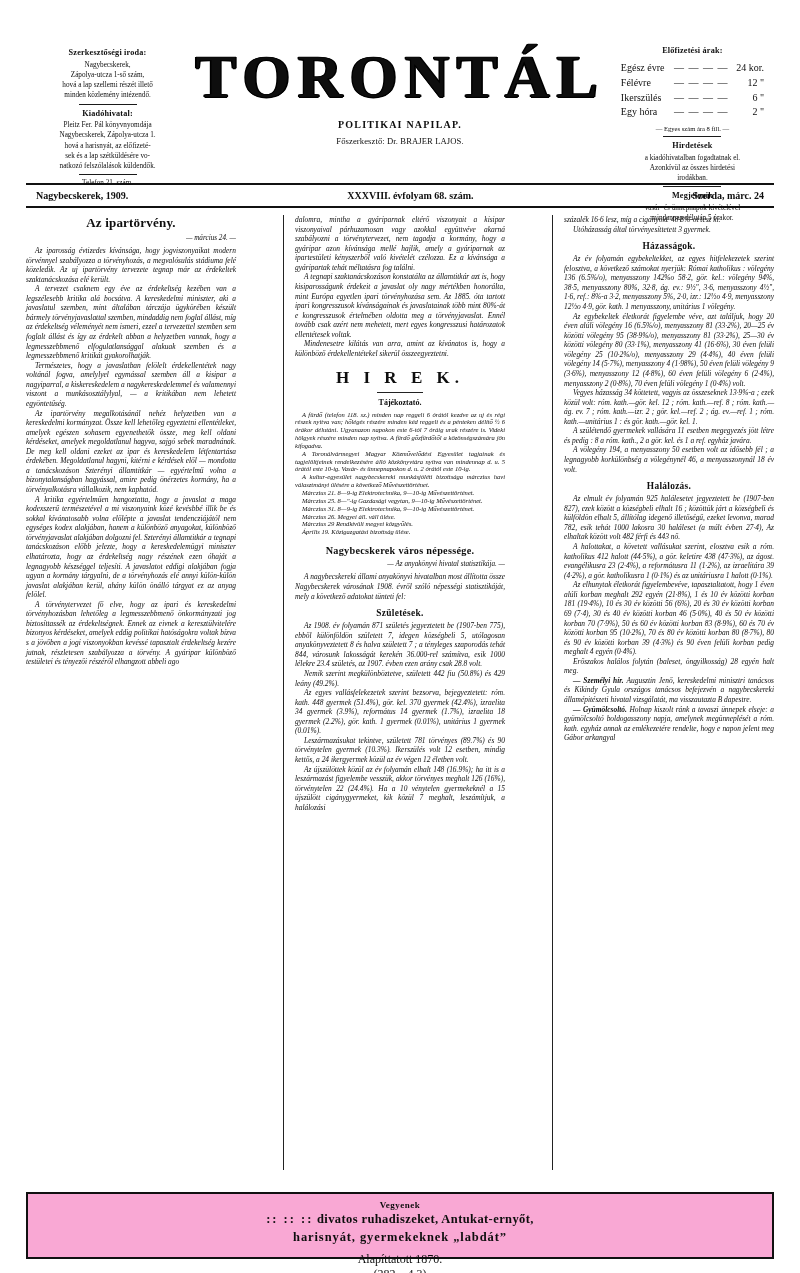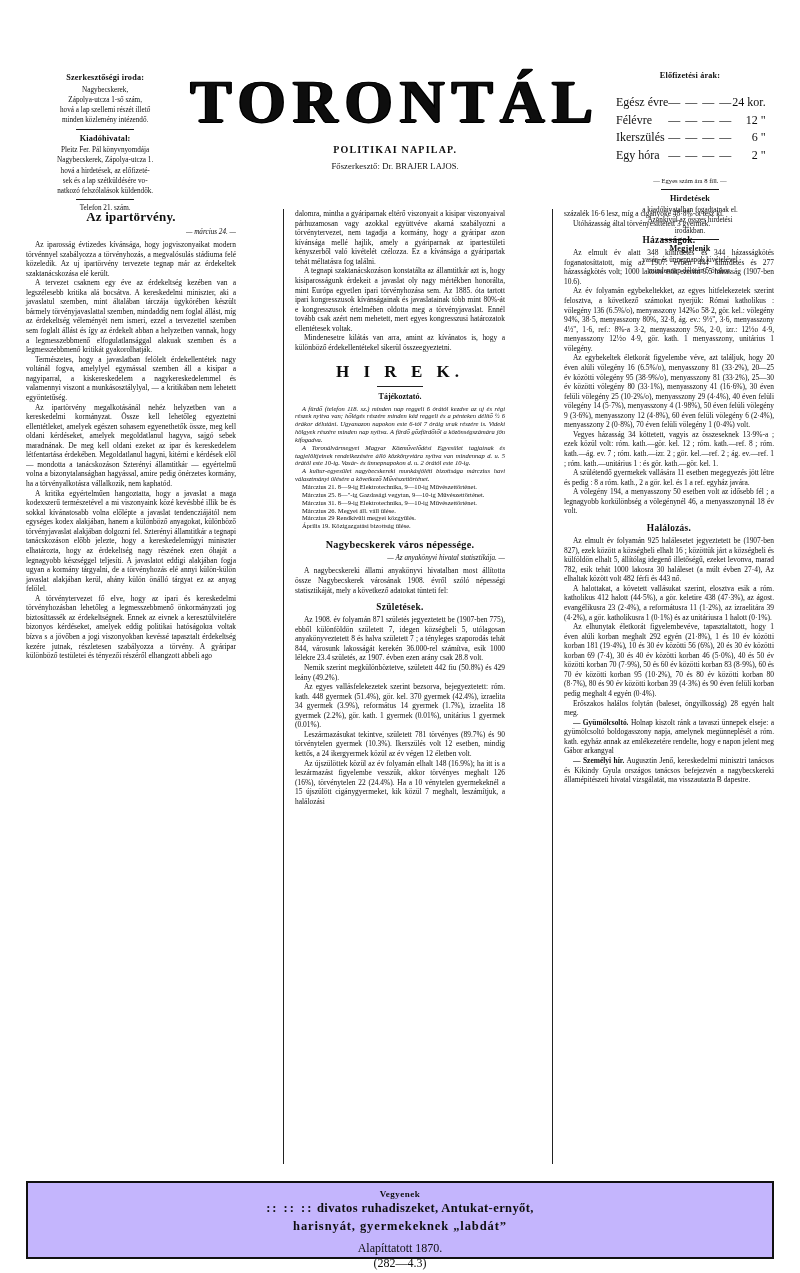--- a/index.html
+++ b/index.html
@@ -12,21 +12,21 @@
     height: 1273px;
     font-family: "Liberation Serif", serif;
     color: #0e0e0e;
     position: relative;
     overflow: hidden;
   }
   .page {
     width: 800px;
     height: 1273px;
     box-sizing: border-box;
-    padding: 70px 26px 10px 26px;
+    padding: 45px 26px 10px 26px;
     position: relative;
   }
 
   
   .masthead {
     display: flex;
     align-items: flex-start;
     justify-content: space-between;
     height: 132px;
   }
@@ -73,22 +73,22 @@
     margin-top: 13px;
   }
   .logo-editor {
     font-size: 8.6px;
     margin-top: 6px;
     letter-spacing: .1px;
   }
   .price-table {
     width: 100%;
     border-collapse: collapse;
-    font-size: 12px;
-    margin: 12px auto;
+    font-size: 10px;
+    margin: 4px auto;
   }
   .price-table td { padding: 0.3px 0; white-space: nowrap; }
   .price-table td.lbl { text-align: left; padding-left: 10px;}
   .price-table td.dots { text-align: center; letter-spacing: 1px;}
   .price-table td.val { text-align: right; padding-right: 10px;}
   .mh-note { font-size: 6.6px; margin-top: 1px;}
 
   
   .hdrbar {
     margin-top: 6px;
@@ -119,20 +119,21 @@
     hyphens: auto;
   }
   .col + .col {
     margin-left: 11px;
     padding-left: 11px;
     border-left: 0.8px solid #222;
   }
   .col p {
     margin: 0 0 0 0;
     text-indent: 9px;
+    font-style: italic;
   }
   .col p.noind { text-indent: 0; }
   h2.arttitle {
     text-align: center;
     font-size: 13px;
     font-weight: bold;
     margin: 0 0 2px 0;
     letter-spacing: .2px;
   }
   .dateline {
@@ -180,22 +181,22 @@
 
   
   .adbox {
     position: absolute;
     left: 26px;
     right: 26px;
     bottom: 14px;
     border: 2.5px solid #111;
     padding: 6px 8px 5px 8px;
     text-align: center;
-    background: #c4b5fd;
-    height: 78px;
+    background: #f9a8d4;
+    height: 67px;
     box-sizing: border-box;
   }
   .ad-l1 { font-size: 9px; font-weight: bold; letter-spacing:.5px;}
   .ad-l2 { font-size: 12.5px; font-weight: bold; margin-top: 2px; letter-spacing:.4px;}
   .ad-l3 { font-size: 12.5px; font-weight: bold; margin-top: 3px; letter-spacing: .9px;}
   .ad-l4 { font-size: 11.5px; font-weight: bold; margin-top: 5px; letter-spacing:.3px;}
   .ad-l4 .small { font-size: 9.3px; font-weight: bold;}
   .ad-foot {
     display: flex;
     justify-content: space-between;
@@ -216,21 +217,21 @@
     <div class="mh-col left">
       <div class="mh-title-sm">Szerkesztőségi iroda:</div>
       <span class="mh-line">Nagybecskerek,</span>
       <span class="mh-line">Zápolya-utcza 1-ső szám,</span>
       <span class="mh-line">hová a lap szellemi részét illető</span>
       <span class="mh-line">minden közlemény intézendő.</span>
       <div class="mh-rule"></div>
       <div class="mh-title-sm">Kiadóhivatal:</div>
       <span class="mh-line">Pleitz Fer. Pál könyvnyomdája</span>
       <span class="mh-line">Nagybecskerek, Zápolya-utcza 1.</span>
-      <span class="mh-line">hová a hirdetések, az előfizeté-</span>
+      <span class="mh-line">hová a harisnyát, az előfizeté-</span>
       <span class="mh-line">sek és a lap szétküldésére vo-</span>
       <span class="mh-line">natkozó felszólalások küldendők.</span>
       <div class="mh-rule"></div>
       <span class="mh-line">Telefon 21. szám.</span>
     </div>
 
     <div class="mh-center">
       <div class="logo">TORONTÁL</div>
       <div class="logo-sub">POLITIKAI NAPILAP.</div>
       <div class="logo-editor">Főszerkesztő: Dr. BRAJER LAJOS.</div>
@@ -268,20 +269,25 @@
       <span class="mh-line">a kiadóhivatalban fogadtatnak el.</span>
       <span class="mh-line">Azonkívül az összes hirdetési</span>
       <span class="mh-line">irodákban.</span>
       <div class="mh-rule"></div>
       <div class="mh-title-sm">Megjelenik</div>
       <span class="mh-line">vasár- és ünnepnapok kivételével</span>
       <span class="mh-line">mindennap délután 5 órakor.</span>
     </div>
   </div>
 
+  <div class="hdrbar">
+    <div>Nagybecskerek, 1909.</div>
+    <div class="mid">XXXVIII. évfolyam 68. szám.</div>
+    <div>Szerda, márc. 24</div>
+  </div>
 
   <div class="cols">
 
     <div class="col">
       <h2 class="arttitle">Az ipartörvény.</h2>
       <div class="dateline">— március 24. —</div>
       <p>Az iparosság évtizedes kívánsága, hogy jogviszonyaikat modern törvénnyel szabályozza a törvényhozás, a megvalósulás stádiuma felé közeledik. Az uj ipartörvény tervezete tegnap már az érdekeltek szaktanácskozása elé került.</p>
       <p>A tervezet csaknem egy éve az érdekeltség kezében van a legszélesebb kritika alá bocsátva. A kereskedelmi miniszter, aki a javaslatul szemben, mint általában tárczája ügykörében készült bármely törvényjavaslattal szemben, mindaddig nem foglal állást, míg az érdekeltség véleményét nem ismeri, ezzel a tervezettel szemben sem foglalt állást és így az érdekelt abban a helyzetben vannak, hogy a legmesszebbmenő elfogulatlansággal alakuak szemben és a legmesszebbmenő kritikát gyakorolhatják.</p>
       <p>Természetes, hogy a javaslatban felölelt érdekellentétek nagy voltánál fogva, amelylyel egymással szemben áll a kisipar a nagyiparral, a kiskereskedelem a nagykereskedelemmel és valamennyi viszont a munkásosztálylyal, — a kritikában nem lehetett egyöntetűség.</p>
       <p>Az ipartörvény megalkotásánál nehéz helyzetben van a kereskedelmi kormányzat. Össze kell lehetőleg egyeztetni ellentétleket, amelyek egészen sohasem egyenethetők össze, meg kell oldani kérdéseket, amelyek megoldatlanul hagyva, sajgó sebek maradnának. De meg kell oldani ezeket az ipar és kereskedelem létfentartása érdekében. Megoldatlanul hagyni, kitérni e kérdések elől — mondotta a tanácskozáson Szterényi államtitkár — egyértelmű volna a bizonytalanságban hagyással, amire pedig önérzetes kormány, ha a törvényalkotásra vállalkozik, nem kaphatód.</p>
@@ -320,36 +326,35 @@
       <p>Az egyes vallásfelekezetek szerint bezsorva, bejegyeztetett: róm. kath. 448 gyermek (51.4%), gör. kel. 370 gyermek (42.4%), izraelita 34 gyermek (3.9%), református 14 gyermek (1.7%), izraelita 18 gyermek (2.2%), gör. kath. 1 gyermek (0.01%), unitárius 1 gyermek (0.01%).</p>
       <p>Leszármazásukat tekintve, született 781 törvényes (89.7%) és 90 törvénytelen gyermek (10.3%). Ikerszülés volt 12 esetben, mindig kettős, a 24 ikergyermek közül az év végen 12 életben volt.</p>
       <p>Az újszülöttek közül az év folyamán elhalt 148 (16.9%); ha itt is a leszármazást figyelembe vesszük, akkor törvényes meghalt 126 (16%), törvénytelen 22 (24.4%). Ha a 10 vénytelen gyermekeknél a 15 újszülött cigánygyermeket, kik közül 7 meghalt, leszámítjuk, a halálozási</p>
     </div>
 
     <div class="col">
       <p class="noind">százalék 16·6 lesz, míg a cigányoké 48·8%-ot tesz ki.</p>
       <p>Utóházasság által törvényesíttetett 3 gyermek.</p>
 
       <h4 class="subhead">Házasságok.</h4>
-      <p>Az elmult év alatt 348 kihirdetés és 344 házasságkötés foganatosíttatott, míg az 1907. évben 444 kihirdetés és 277 házasságkötés volt; 1000 lakosra esik ezerint 9.5 házasság (1907-ben 10.6).</p>
       <p>Az év folyamán egybekeltekket, az egyes hitfelekezetek szerint felosztva, a következő számokat nyerjük: Római katholikus : völegény 136 (6.5%/o), menyasszony 142%o 58·2, gör. kel.: völegény 94%, 38·5, menyasszony 80%, 32·8, ág. ev.: 9½", 3·6, menyasszony 4½", 1·6, ref.: 8%-a 3·2, menyasszony 5%, 2·0, izr.: 12½o 4·9, menyasszony 12½o 4·9, gör. kath. 1 menyasszony, unitárius 1 völegény.</p>
       <p>Az egybekeltek életkorát figyelembe véve, azt találjuk, hogy 20 éven alúli völegény 16 (6.5%/o), menyasszony 81 (33·2%), 20—25 év közötti völegény 95 (38·9%/o), menyasszony 81 (33·2%), 25—30 év közötti völegény 80 (33·1%), menyasszony 41 (16·6%), 30 éven felüli völegény 25 (10·2%/o), menyasszony 29 (4·4%), 40 éven felüli völegény 14 (5·7%), menyasszony 4 (1·98%), 50 éven felüli völegény 9 (3·6%), menyasszony 12 (4·8%), 60 éven felüli völegény 6 (2·4%), menyasszony 2 (0·8%), 70 éven felüli völegény 1 (0·4%) volt.</p>
       <p>Vegyes házasság 34 köttetett, vagyis az összeseknek 13·9%-a ; ezek közül volt: róm. kath.—gör. kel. 12 ; róm. kath.—ref. 8 ; róm. kath.—ág. ev. 7 ; róm. kath.—izr. 2 ; gör. kel.—ref. 2 ; ág. ev.—ref. 1 ; róm. kath.—unitárius 1 : és gör. kath.—gör. kel. 1.</p>
       <p>A szülétendő gyermekek vallására 11 esetben megegyezés jött létre és pedig : 8 a róm. kath., 2 a gör. kel. és 1 a ref. egyház javára.</p>
       <p>A völegény 194, a menyasszony 50 esetben volt az idősebb fél ; a legnagyobb korkülönbség a völegénynél 46, a menyasszonynál 18 év volt.</p>
 
       <h4 class="subhead">Halálozás.</h4>
       <p>Az elmult év folyamán 925 halálesetet jegyeztetett be (1907-ben 827), ezek között a községbeli elhalt 16 ; közöttük járt a községbeli és külföldön elhalt 5, állítólag idegenő illetőségű, ezeket levonva, marad 782, esik tehát 1000 lakosra 30 haláleset (a múlt évben 27·4), Az elhaltak között volt 482 férfi és 443 nő.</p>
       <p>A halottakat, a követett vallásukat szerint, elosztva esik a róm. katholikus 412 halott (44·5%), a gör. keletire 438 (47·3%), az ágost. evangélikusra 23 (2·4%), a reformátusra 11 (1·2%), az izraelitára 39 (4·2%), a gör. katholikusra 1 (0·1%) és az unitáriusra 1 halott (0·1%).</p>
       <p>Az elhunytak életkorát figyelembevéve, tapasztaltatott, hogy 1 éven alúli korban meghalt 292 egyén (21·8%), 1 és 10 év közötti korban 181 (19·4%), 10 és 30 év közötti 56 (6%), 20 és 30 év közötti korban 69 (7·4), 30 és 40 év közötti korban 46 (5·0%), 40 és 50 év közötti korban 70 (7·9%), 50 és 60 év közötti korban 83 (8·9%), 60 és 70 év közötti korban 95 (10·2%), 70 és 80 év közötti korban 80 (8·7%), 80 és 90 év közötti korban 39 (4·3%) és 90 éven felüli korban pedig meghalt 4 egyén (0·4%).</p>
       <p>Erőszakos halálos folytán (baleset, öngyilkosság) 28 egyén halt meg.</p>
 
+      <p><span class="bd">— Személyi hír.</span> <span>Augusztin Jenő, kereskedelmi minisztri tanácsos és Kikindy Gyula országos tanácsos befejezvén a nagybecskereki államépitészeti hivatal vizsgálatát, ma visszautazta B dapestre.</span></p>
+
       <p><span class="bd">— Gyümölcsoltó.</span> <span>Holnap kiszolt ránk a tavaszi ünnepek elseje: a gyümölcsoltó boldogasszony napja, amelynek megünneplését a róm. kath. egyház annak az emlékezetére rendelte, hogy e napon jelent meg Gábor arkangyal</span></p>
-
-      <p><span class="bd">— Személyi hír.</span> <span>Augusztin Jenő, kereskedelmi minisztri tanácsos és Kikindy Gyula országos tanácsos befejezvén a nagybecskereki államépitészeti hivatal vizsgálatát, ma visszautazta B dapestre.</span></p>
     </div>
   </div>
 
   <div class="adbox">
     <div class="ad-l1"><span>Vegyenek</span></div>
     <div class="ad-l2"><span class="dots2">::   ::   ::</span> <span>divatos ruhadiszeket, Antukat-ernyőt,</span></div>
     <div class="ad-l3">harisnyát, gyermekeknek „labdát”</div>
     <div class="ad-foot">
       <span>Alapíttatott 1870.</span>
       <span>(282—4.3)</span>

